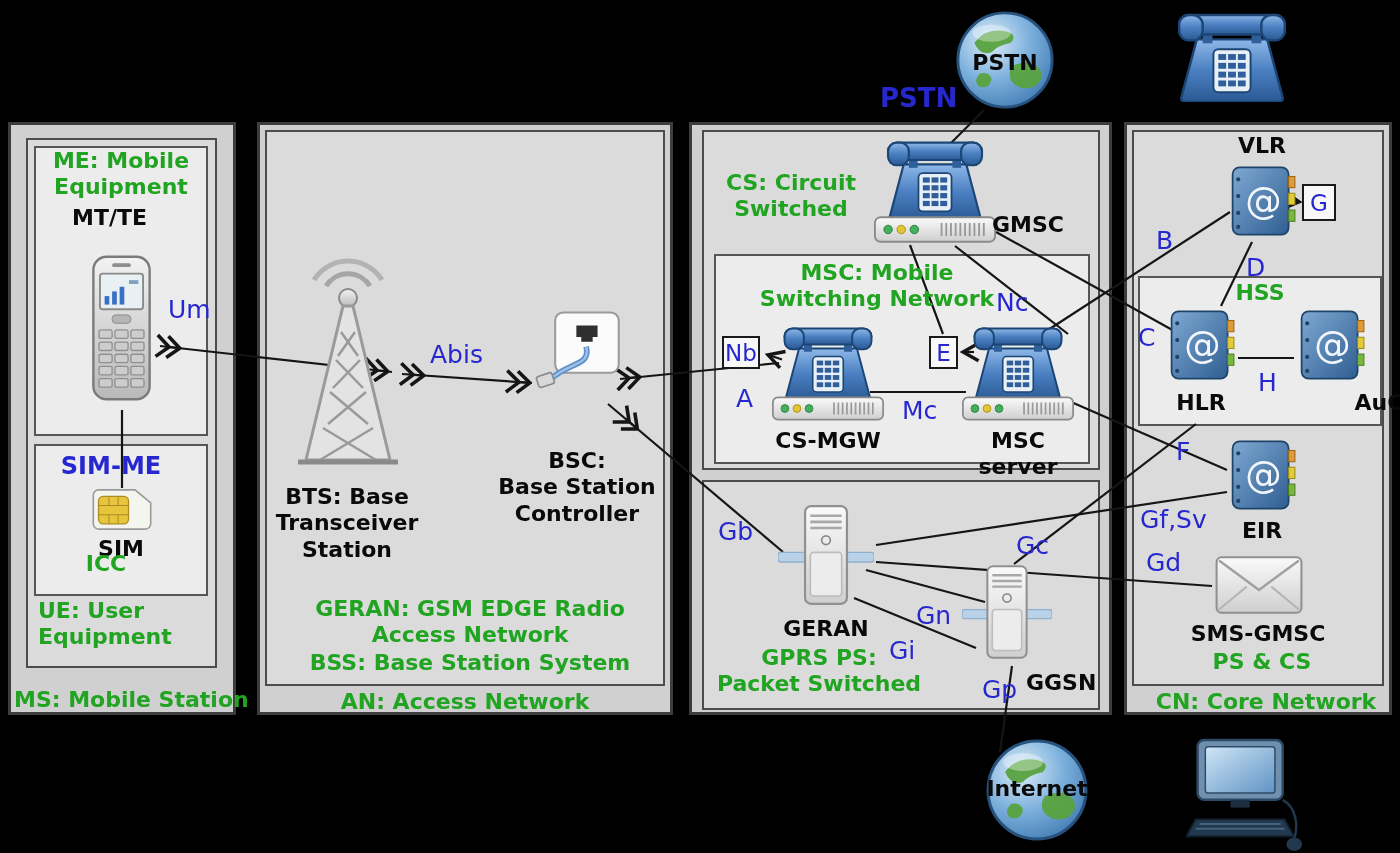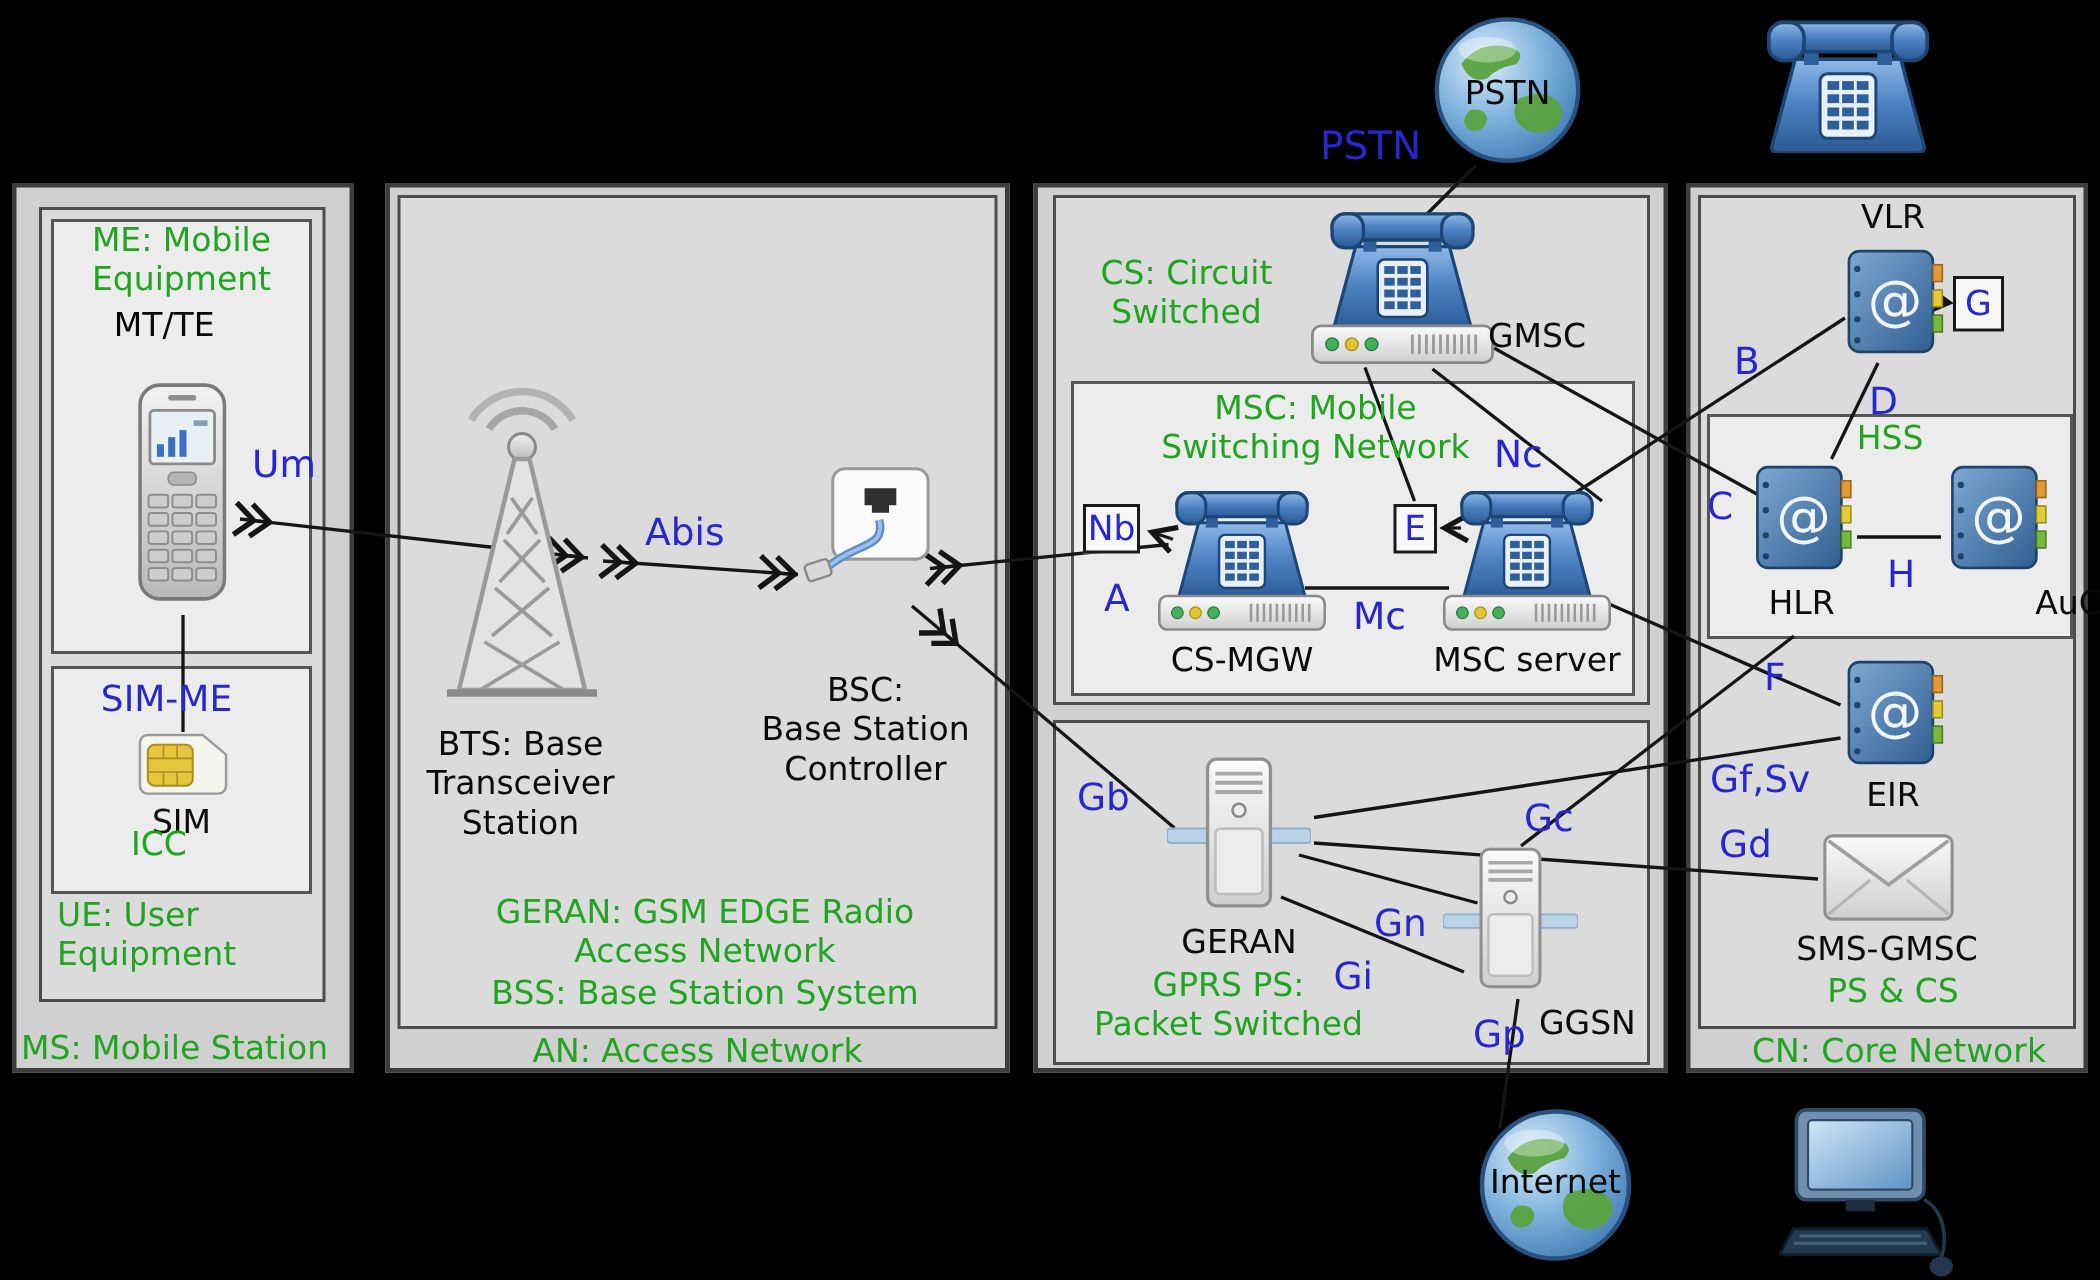--- a/index.html
+++ b/index.html
@@ -5,21 +5,21 @@
   * { margin:0; padding:0; box-sizing:border-box; }
   html,body { width:1400px; height:853px; }
   body { background:#000; position:relative; overflow:hidden;
          font-family:"DejaVu Sans","Liberation Sans",sans-serif; color:#0a0a0a; }
   .box   { position:absolute; background:#d0d0d0; border:3px solid #3d3d3d; z-index:1; }
   .inner { position:absolute; background:#dbdbdb; border:2px solid #4c4c4c; z-index:2; }
   .panel { position:absolute; background:#ececec; border:2px solid #565656; z-index:3; }
   .ifbox { position:absolute; background:#f8f8f8; border:2px solid #1a1a1a; z-index:5;
            display:flex; align-items:center; justify-content:center;
            font-size:23px; color:#2727cf; }
-  .lbl   { position:absolute; z-index:7; font-size:22px; line-height:1.2; white-space:pre-line; }
+  .lbl   { position:absolute; z-index:7; font-size:22px; line-height:1.2; white-space:pre-line;font-weight:bold; }
   .if    { position:absolute; z-index:7; font-size:25px; color:#2727cf; }
   .green { color:#21a421; }
   .blue  { color:#2727cf; }
   .black { color:#0a0a0a; }
   .center{ text-align:center; }
   .icon  { position:absolute; z-index:6; }
   #lines { position:absolute; left:0; top:0; z-index:4; pointer-events:none; }
   .ontop { z-index:8; }
 </style>
 </head>

